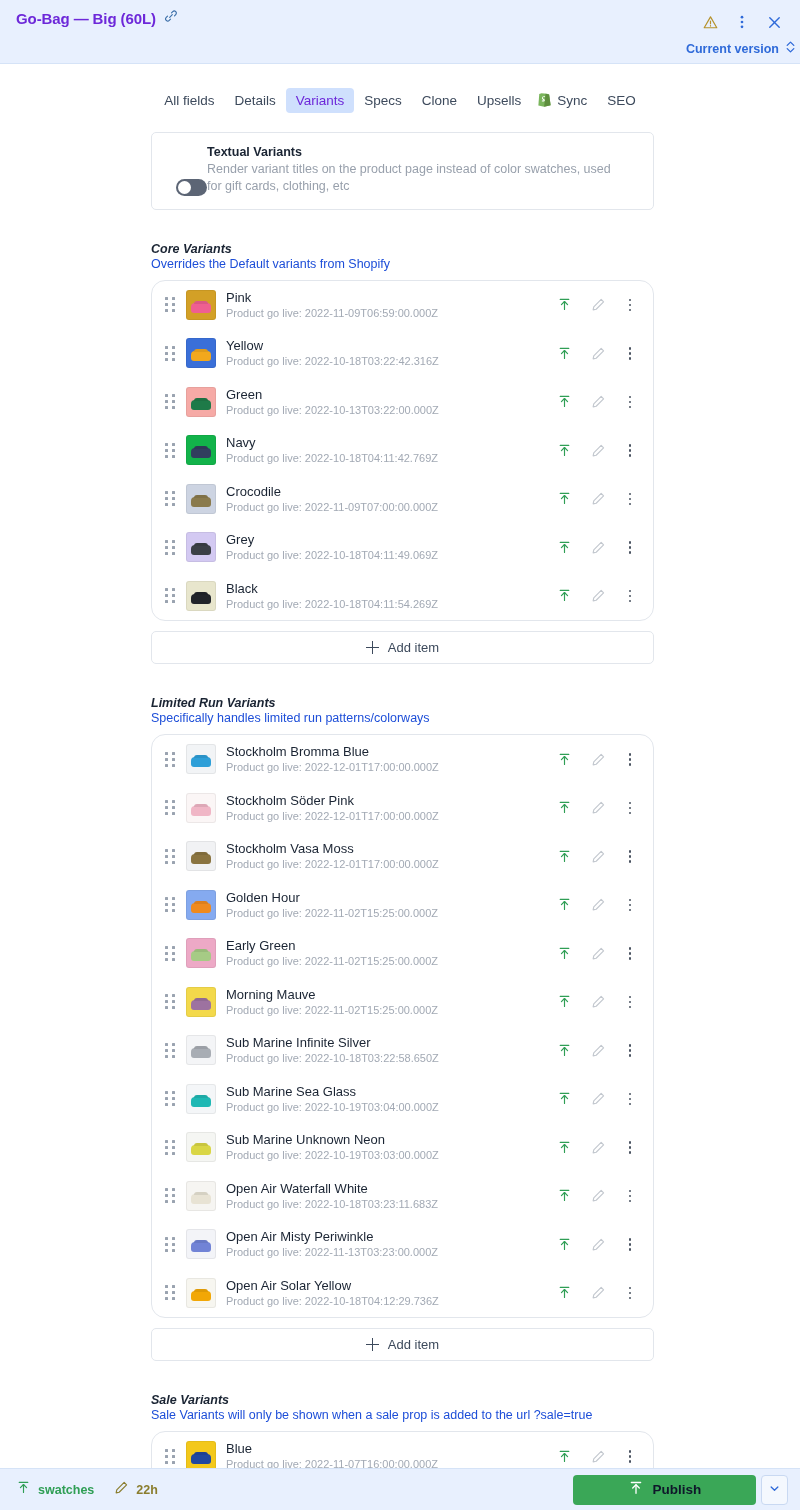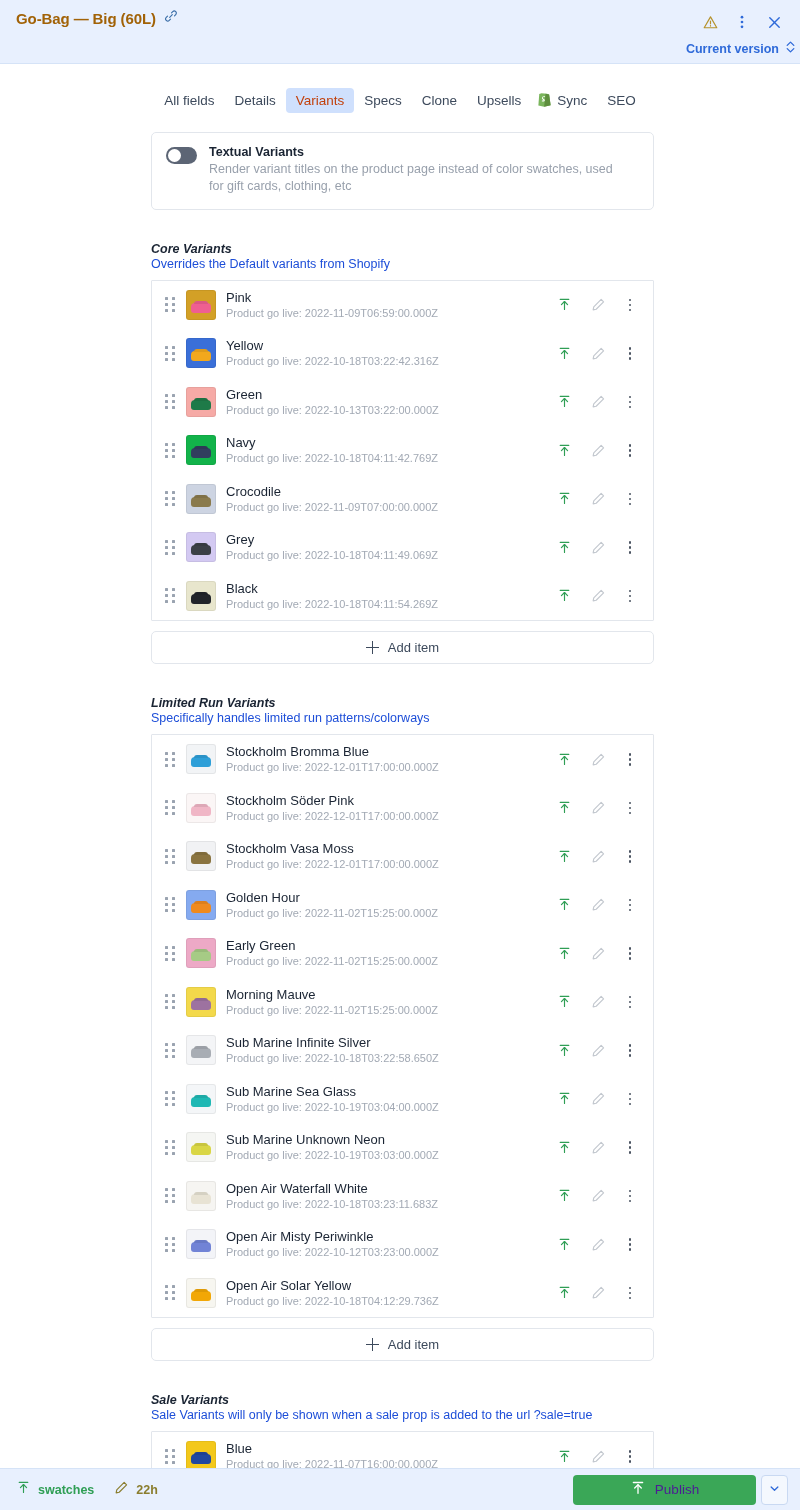--- a/index.html
+++ b/index.html
@@ -21,21 +21,21 @@
     border-bottom: 1px solid #d5e3f7;
   }
   .topbar-title-row {
     position: absolute;
     left: 16px; top: 9px;
     display: flex; align-items: center; gap: 8px;
   }
   .topbar-title {
     font-size: 15px;
     font-weight: 700;
-    color: #a16207;
+    color: #6d28d9;
     letter-spacing: -0.1px;
   }
   .link-icon { display: block; }
   .topbar-actions {
     position: absolute;
     right: 12px; top: 8px;
     display: flex; align-items: center; gap: 4px;
   }
   .icon-btn {
     width: 28px; height: 28px;
@@ -70,44 +70,43 @@
   .tab {
     font-size: 13.5px;
     color: #3d4a5c;
     padding: 5px 10px;
     border-radius: 4px;
     cursor: pointer;
     white-space: nowrap;
   }
   .tab.active {
     background: #cfe0fd;
-    color: #c2410c;
+    color: #6d28d9;
     font-weight: 400;
   }
   .tab-sync {
     display: flex; align-items: center; gap: 5px;
     padding-left: 6px;
   }
 
   
   .content {
     position: absolute;
     top: 132px; left: 151px;
     width: 503px;
   }
 
   
   .toggle-card {
     border: 1px solid #e2e6ec;
     border-radius: 5px;
     background: #fff;
-    padding: 12px 14px 13px 14px;
+    padding: 12px 14px 13px 24px;
     display: flex;
-    gap: 12px;
-    align-items: flex-start;
+    align-items: flex-end;
   }
   .switch {
     flex: 0 0 auto;
     width: 31px; height: 17px;
     border-radius: 9px;
     background: #5c6575;
     position: relative;
     margin-top: 2px;
     cursor: pointer;
   }
@@ -142,21 +141,21 @@
   }
   .section-sub {
     font-size: 12.5px;
     color: #1d4ed8;
     margin-bottom: 9px;
   }
 
   
   .list-card {
     border: 1px solid #e2e6ec;
-    border-radius: 1px;
+    border-radius: 14px;
     background: #fff;
     overflow: hidden;
   }
   .row {
     display: flex;
     align-items: center;
     height: 48.5px;
     padding: 0 12px 0 10px;
     position: relative;
   }
@@ -305,22 +304,22 @@
     border-radius: 4px;
     display: flex;
     align-items: center;
     justify-content: center;
     gap: 9px;
     cursor: pointer;
     border: none;
   }
   .publish-btn .lbl {
     font-size: 13.5px;
-    color: #4c1d95;
-    font-weight: 400;
+    color: #0f172a;
+    font-weight: 700;
     text-align: center;
   }
   .publish-caret {
     width: 27px; height: 30px;
     border: 1px solid #c9d9f2;
     border-radius: 4px;
     background: #f4f8fe;
     display: flex; align-items: center; justify-content: center;
     cursor: pointer;
   }
@@ -1039,21 +1038,21 @@
               <i></i>
               <i></i>
               <i></i>
               <i></i>
             </div>
             <div class="thumb" style="background: rgb(243, 244, 248);">
               <div class="bag" style="background: rgb(113, 131, 214);"></div>
             </div>
             <div class="row-text">
               <div class="row-title">Open Air Misty Periwinkle</div>
-              <div class="row-sub">Product go live: 2022-10-12T03:23:00.000Z</div>
+              <div class="row-sub">Product go live: 2022-11-13T03:23:00.000Z</div>
             </div>
             <div class="row-actions">
               <div class="act">
                 <svg width="15" height="15" viewBox="0 0 18 18" fill="none" stroke="#2f9e55" stroke-width="1.4" stroke-linecap="round" stroke-linejoin="round">
                   <path d="M3.8 2.8h10.4"></path>
                   <path d="M9 5.4v9.6"></path>
                   <path d="M5.3 9.1 9 5.4l3.7 3.7"></path>
                 </svg>
               </div>
               <div class="act">

